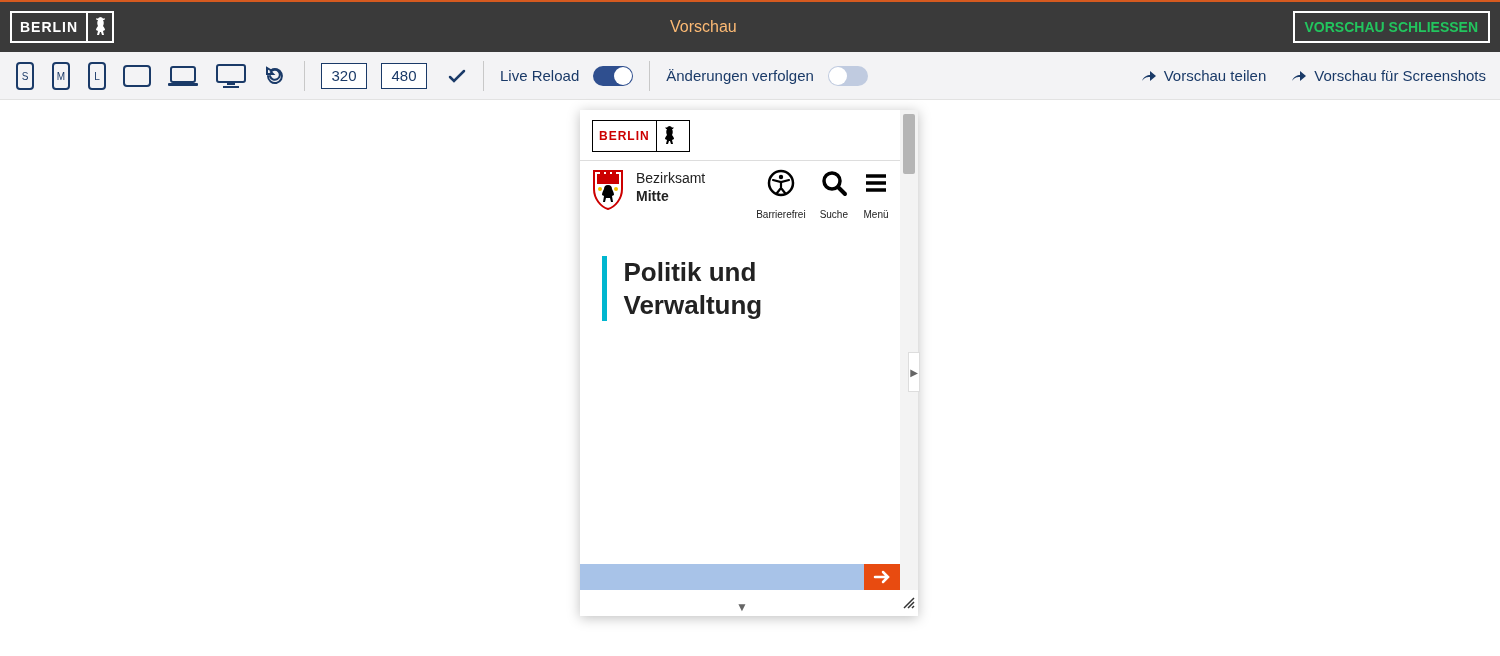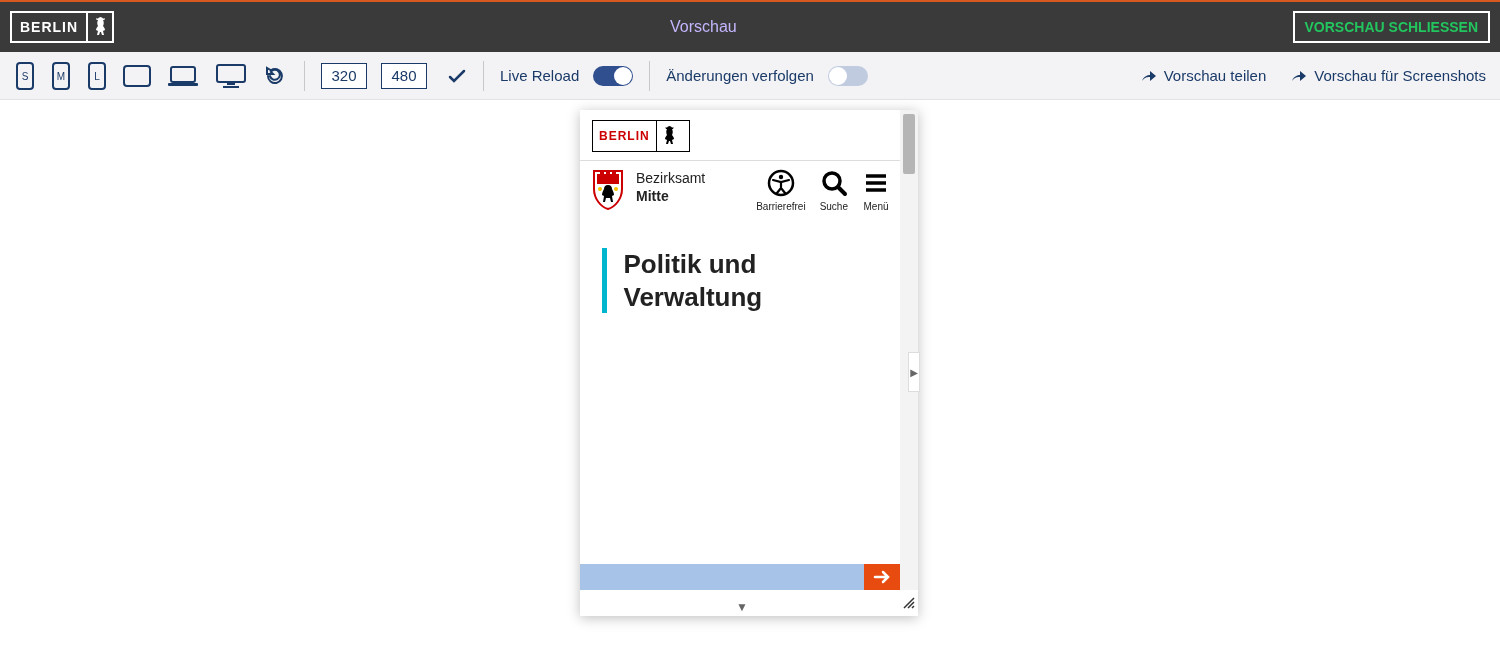--- a/index.html
+++ b/index.html
@@ -7,21 +7,21 @@
 
   
   .orange-line { height: 2px; background: #d65a1f; width: 100%; }
 
   
   .topbar { height: 50px; background: #3a3a3a; color: #fff; display: flex; align-items: center; justify-content: space-between; padding: 0 10px; }
   .topbar-left { display: flex; align-items: center; }
   .berlin-logo-top { border: 2px solid #fff; height: 32px; display: flex; align-items: stretch; }
   .berlin-logo-top .txt { padding: 0 8px; display:flex; align-items:center; font-weight:700; letter-spacing:1px; font-size:14px; color:#fff; border-right:2px solid #fff; }
   .berlin-logo-top .bear { width:24px; display:flex; align-items:center; justify-content:center; }
-  .topbar-center { font-size:16px; color:#c4b5fd; }
+  .topbar-center { font-size:16px; color:#fdba74; }
   .close-btn { border:2px solid #fff; padding:6px 10px; color:#22c55e; font-size:14px; font-weight:600; cursor:pointer; }
 
   
   .toolbar { height: 48px; background:#f3f3f5; border-bottom:1px solid #e2e2e2; display:flex; align-items:center; padding:0 14px; color:#1a3a68; font-size:15px; }
   .tb-group { display:flex; align-items:center; gap:14px; }
   .divider { width:1px; height:30px; background:#c8c8c8; margin:0 16px; }
   .device-icon { cursor:pointer; display:flex; align-items:center; justify-content:center; }
   .dim-input { width:46px; height:26px; border:1.5px solid #1a3a68; font-size:15px; text-align:center; color:#1a3a68; }
   .check-btn { cursor:pointer; margin-left:6px; }
   .toggle { width:40px; height:20px; border-radius:12px; background:#c0cbe0; position:relative; cursor:pointer; }
@@ -47,21 +47,21 @@
   .p-logo-row { padding:10px 12px 8px; }
   .p-berlin-logo { border:1.5px solid #000; height:32px; display:flex; align-items:stretch; width:98px; }
   .p-berlin-logo .txt { padding:0 6px; display:flex; align-items:center; font-weight:700; letter-spacing:1px; font-size:12px; color:#cc0000; border-right:1.5px solid #000; }
   .p-berlin-logo .bear { width:24px; display:flex; align-items:center; justify-content:center; }
   .p-hr { border-top:1px solid #ddd; }
   .p-header { display:flex; padding:8px 10px 6px; align-items:flex-start; gap:10px; }
   .p-crest { width:36px; height:42px; }
   .p-org { font-size:14px; line-height:1.3; }
   .p-org .b { font-weight:700; }
   .p-icons { margin-left:auto; display:flex; gap:14px; }
-  .p-iconcol { display:flex; flex-direction:column; align-items:center; gap:4px; cursor:pointer; }
+  .p-iconcol { display:flex; flex-direction:column; align-items:center; gap:12px; cursor:pointer; }
   .p-iconcol .lbl { font-size:10px; }
   .p-breadcrumb { background:#f2f2f2; padding:10px 12px; font-size:14px; color:#5a5a5a; border-top:1px solid #e5e5e5; border-bottom:1px solid #e5e5e5; }
   .p-breadcrumb .sep { margin:0 6px; font-size:12px; }
   .p-title-block { padding:30px 22px 10px; display:flex; }
   .p-accent { width:6px; background:#00b6cf; margin-right:16px; }
   .p-title { font-size:26px; font-weight:700; line-height:1.25; color:#222;}
   .p-para { padding:40px 22px 10px; font-size:16px; line-height:1.55; color:#222;}
   .p-para a { color:#0645ad; text-decoration:underline; }
   .p-footbar { position:absolute; bottom:0; left:0; width:320px; height:26px; display:flex; align-items:stretch; }
   .p-footbar .blue { flex:1; background:#a8c3e8; }

